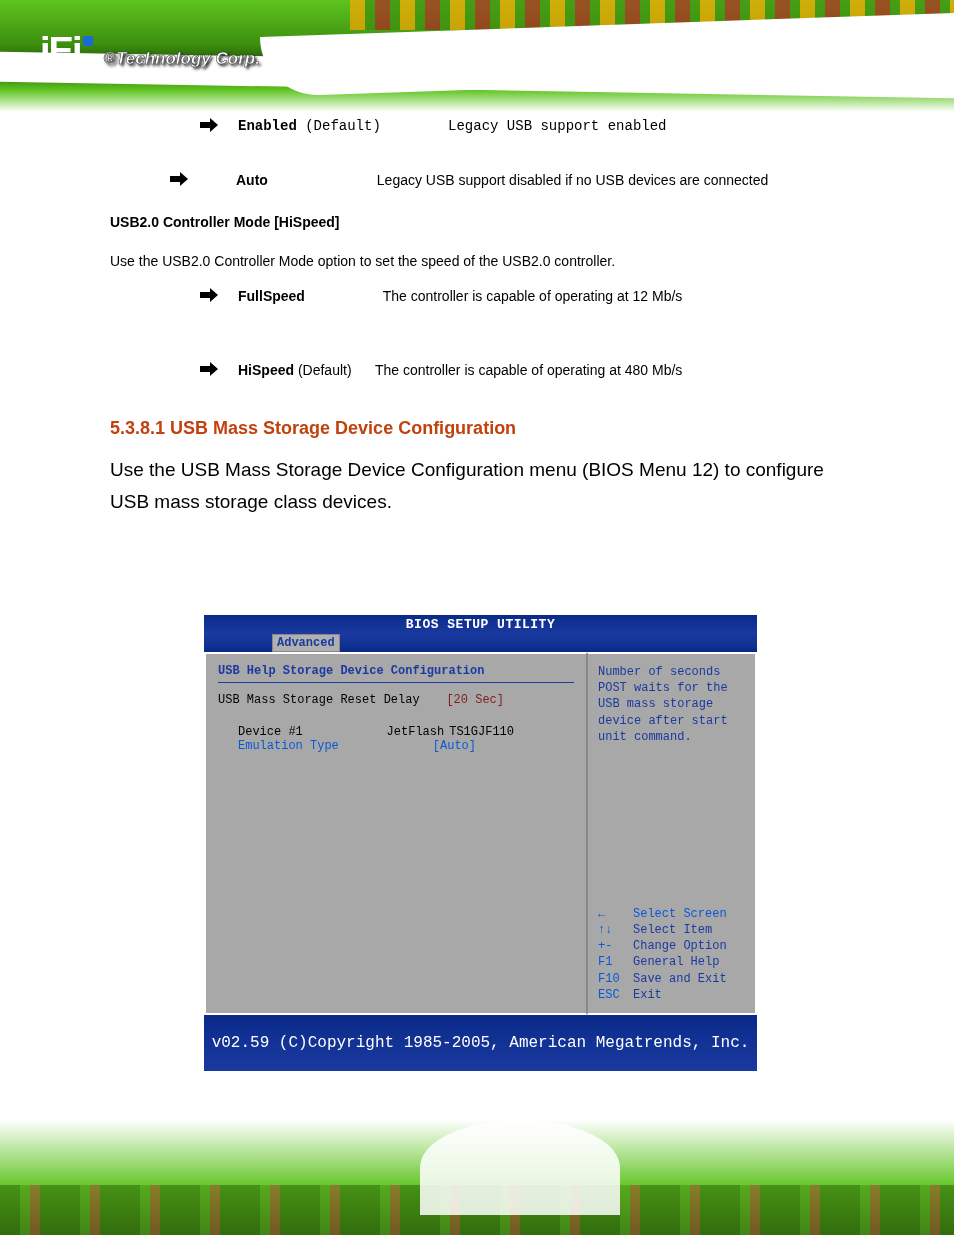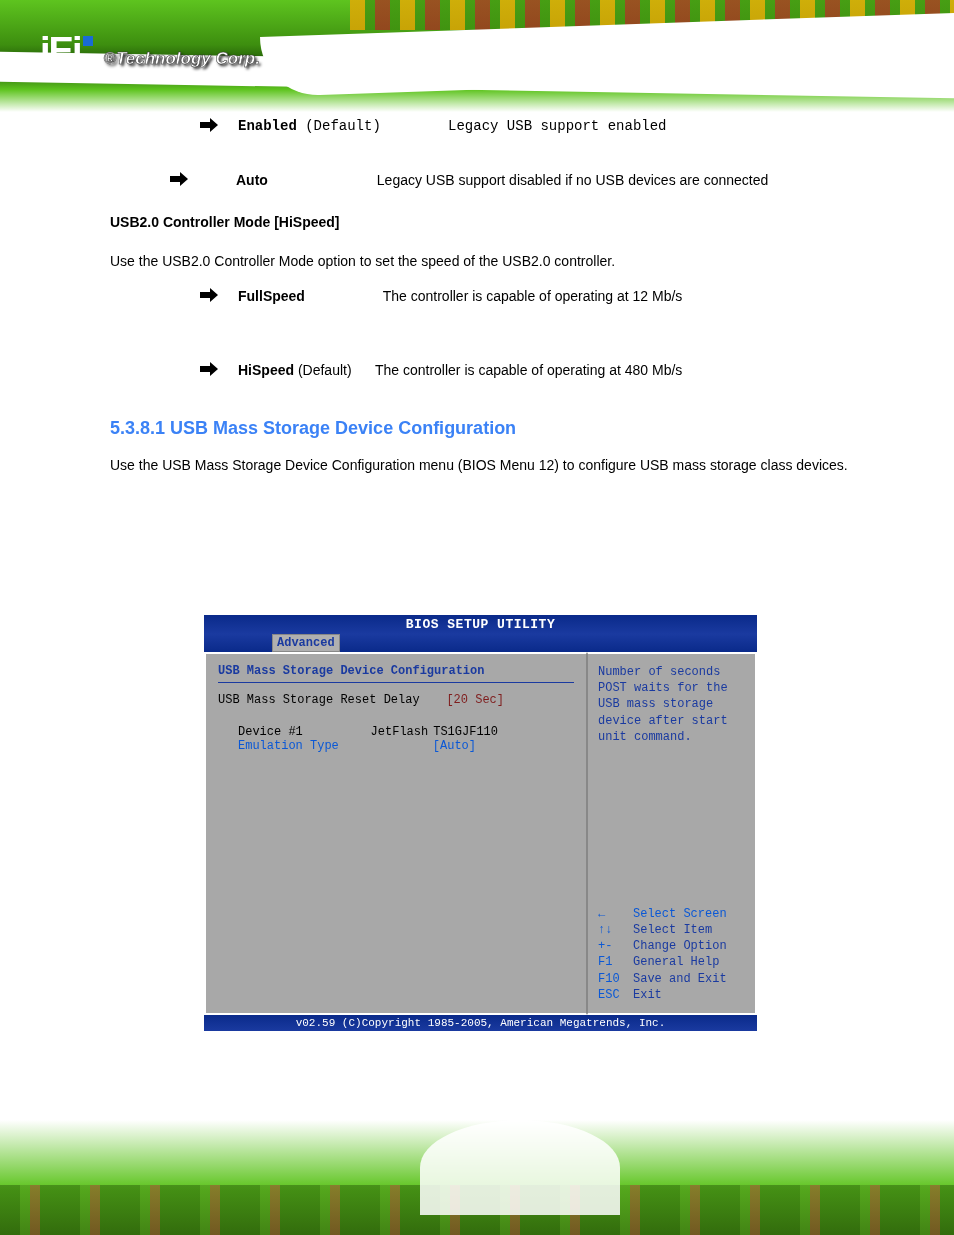--- a/index.html
+++ b/index.html
@@ -109,25 +109,25 @@
     .section-heading {
       font-size: 14px;
       font-weight: bold;
       margin: 21px 0 20px 0;
     }
     .indented-bullets { margin-left: 30px; margin-top: 12px; }
     .subhead {
       font-size: 18px;
       font-weight: bold;
       text-align: left;
-      color: #3b82f6;
+      color: #c2410c;
       margin: 35px 0 15px -60px;
     }
     .subhead-desc {
-      font-size: 14px;
+      font-size: 19px;
       line-height: 1.7;
       margin-bottom: 20px;
       margin-left: -60px;
     }
     .bios-box {
       position: absolute;
       top: 615px;
       left: 204px;
       width: 553px;
       height: 415px;
@@ -190,34 +190,34 @@
       border: none;
       border-top: 1px solid #1a3aa0;
       margin: 0 0 10px 0;
     }
     .bios-row { display: flex; margin-bottom: 2px; }
     .bios-label { color: #000000; }
     .bios-value { margin-left: auto; padding-right: 70px; color: #7f1d1d; }
     .bios-device-row { display: flex; color: #000; margin-top: 18px; text-align: center; }
     .bios-device-left { margin-left: 20px; }
     .bios-device-mid { margin-left: auto; margin-right: 5px; }
-    .bios-device-right { margin-right: 76px; }
+    .bios-device-right { margin-right: 60px; }
     .bios-emulation-row { display: flex; color: #0a58d6; margin-left: 20px; }
     .bios-help-text { color: #1a3aa0; line-height: 1.35; }
     .bios-keys { line-height: 1.35; }
     .bios-key-row { display: flex; color: #0a58d6; }
     .bios-key { width: 35px; }
     .bios-key-item { color: #1a3aa0; }
     .bios-key-item.blue { color: #0a58d6; }
     .bios-footer {
       background: linear-gradient(to bottom, #0a2a8a, #1a3aa0);
       color: #fff;
       text-align: center;
-      font-size: 11px;
-      padding: 2px 0;
+      font-size: 16px;
+      padding: 19px 0;
     }
     .footer-bg {
       position: absolute;
       bottom: 0;
       left: 0;
       width: 954px;
       height: 115px;
       background: linear-gradient(to top, #3b7e0f 0%, #5ec41f 40%, #fff 100%);
       overflow: hidden;
     }
@@ -314,21 +314,21 @@
 
 </div>
 
 <div class="bios-box">
   <div class="bios-title">BIOS SETUP UTILITY</div>
   <div class="bios-tabbar">
     <div class="bios-tab">Advanced</div>
   </div>
   <div class="bios-body">
     <div class="bios-left">
-      <div class="bios-section-title">USB Mass Storage Device Configuration</div>
+      <div class="bios-section-title">USB Help Storage Device Configuration</div>
       <hr class="bios-hr">
       <div class="bios-row">
         <span class="bios-label">USB Mass Storage Reset Delay</span>
         <span class="bios-value">[20 Sec]</span>
       </div>
       <div class="bios-device-row">
         <span class="bios-device-left">Device #1</span>
         <span class="bios-device-mid">JetFlash</span>
         <span class="bios-device-right">TS1GJF110</span>
       </div>

